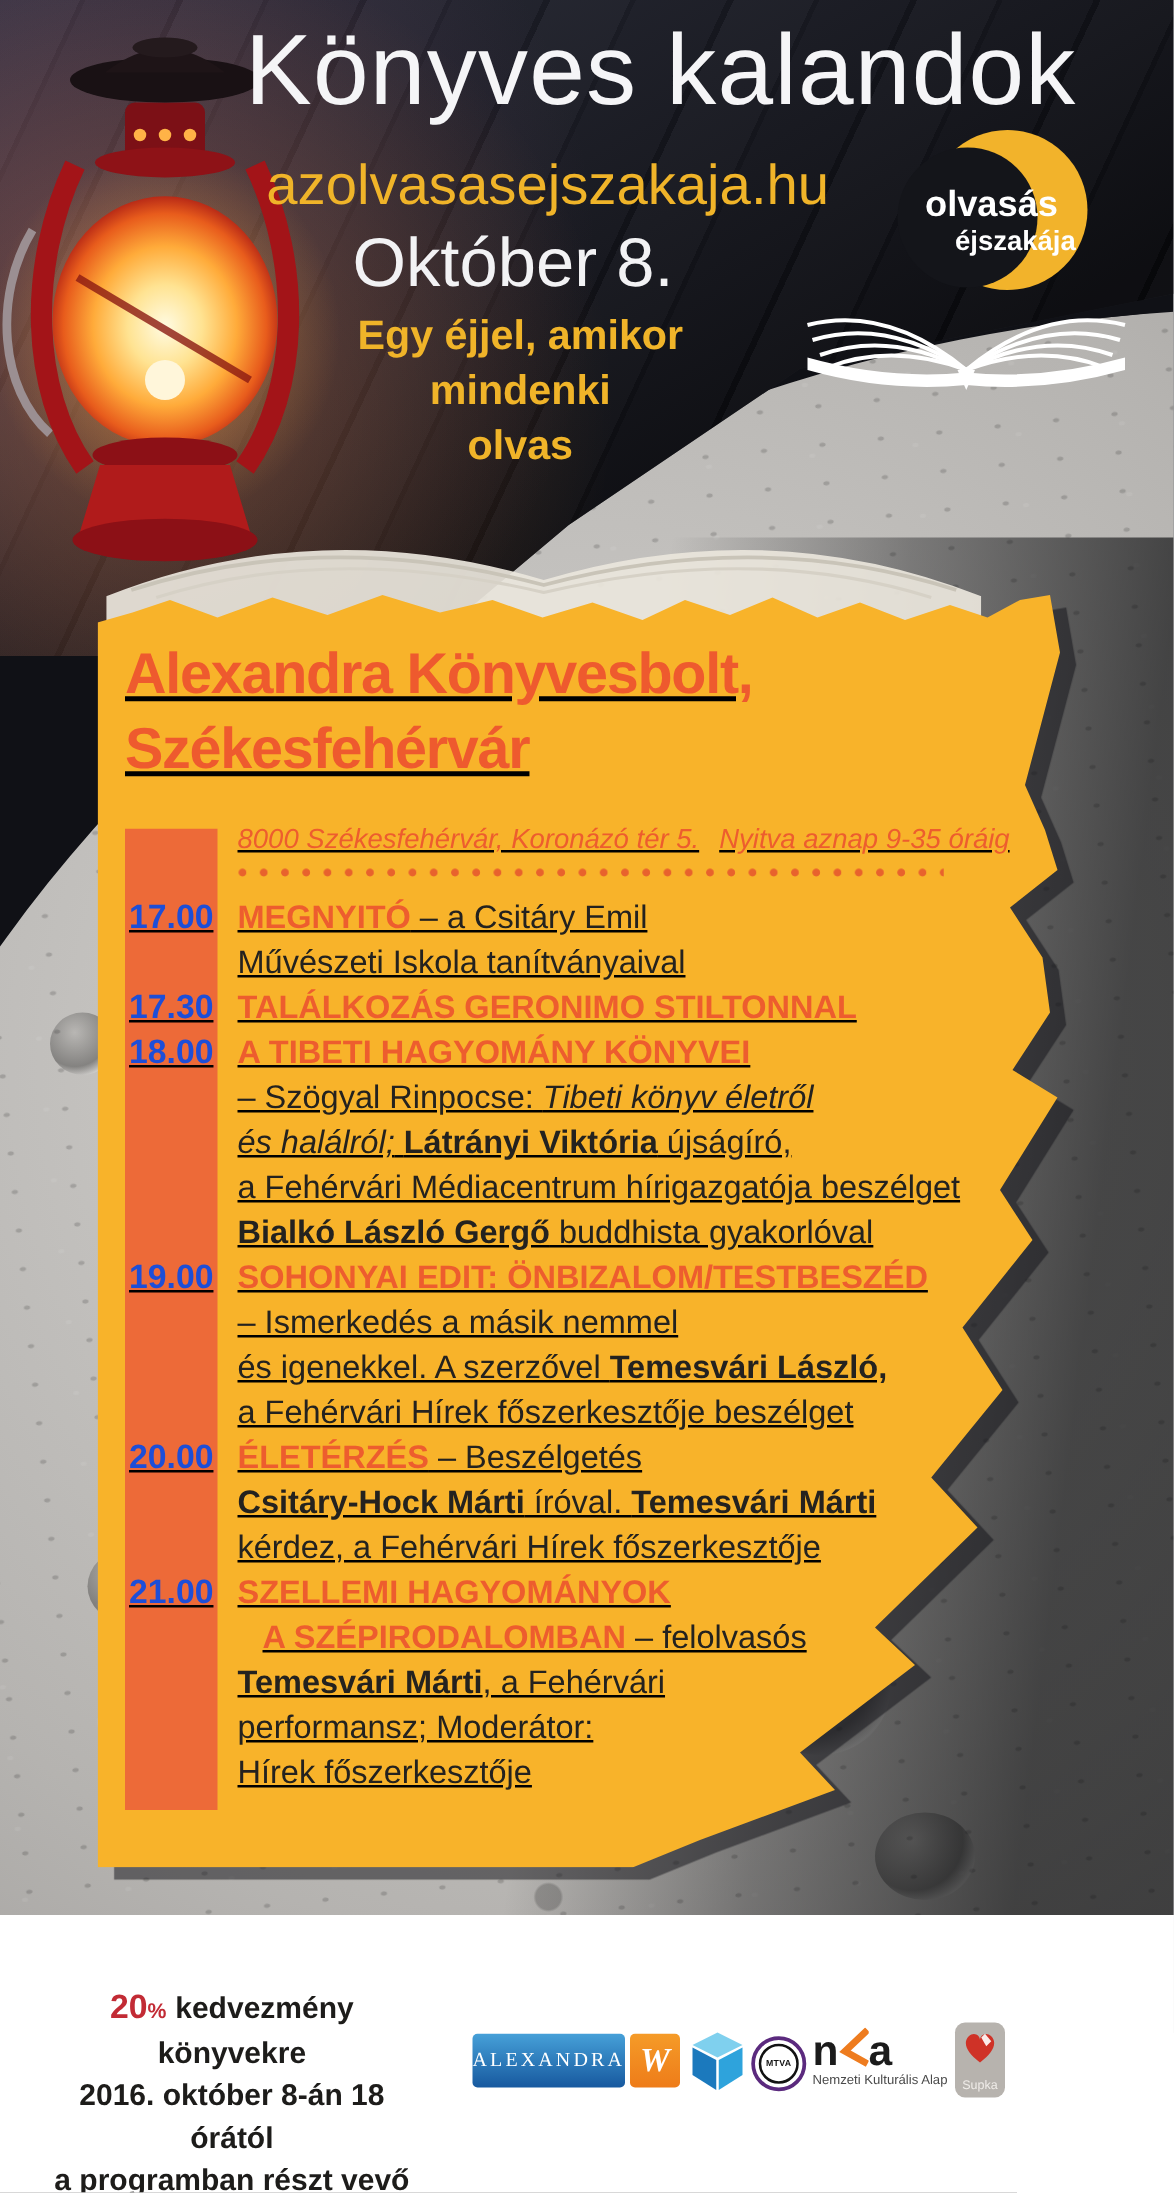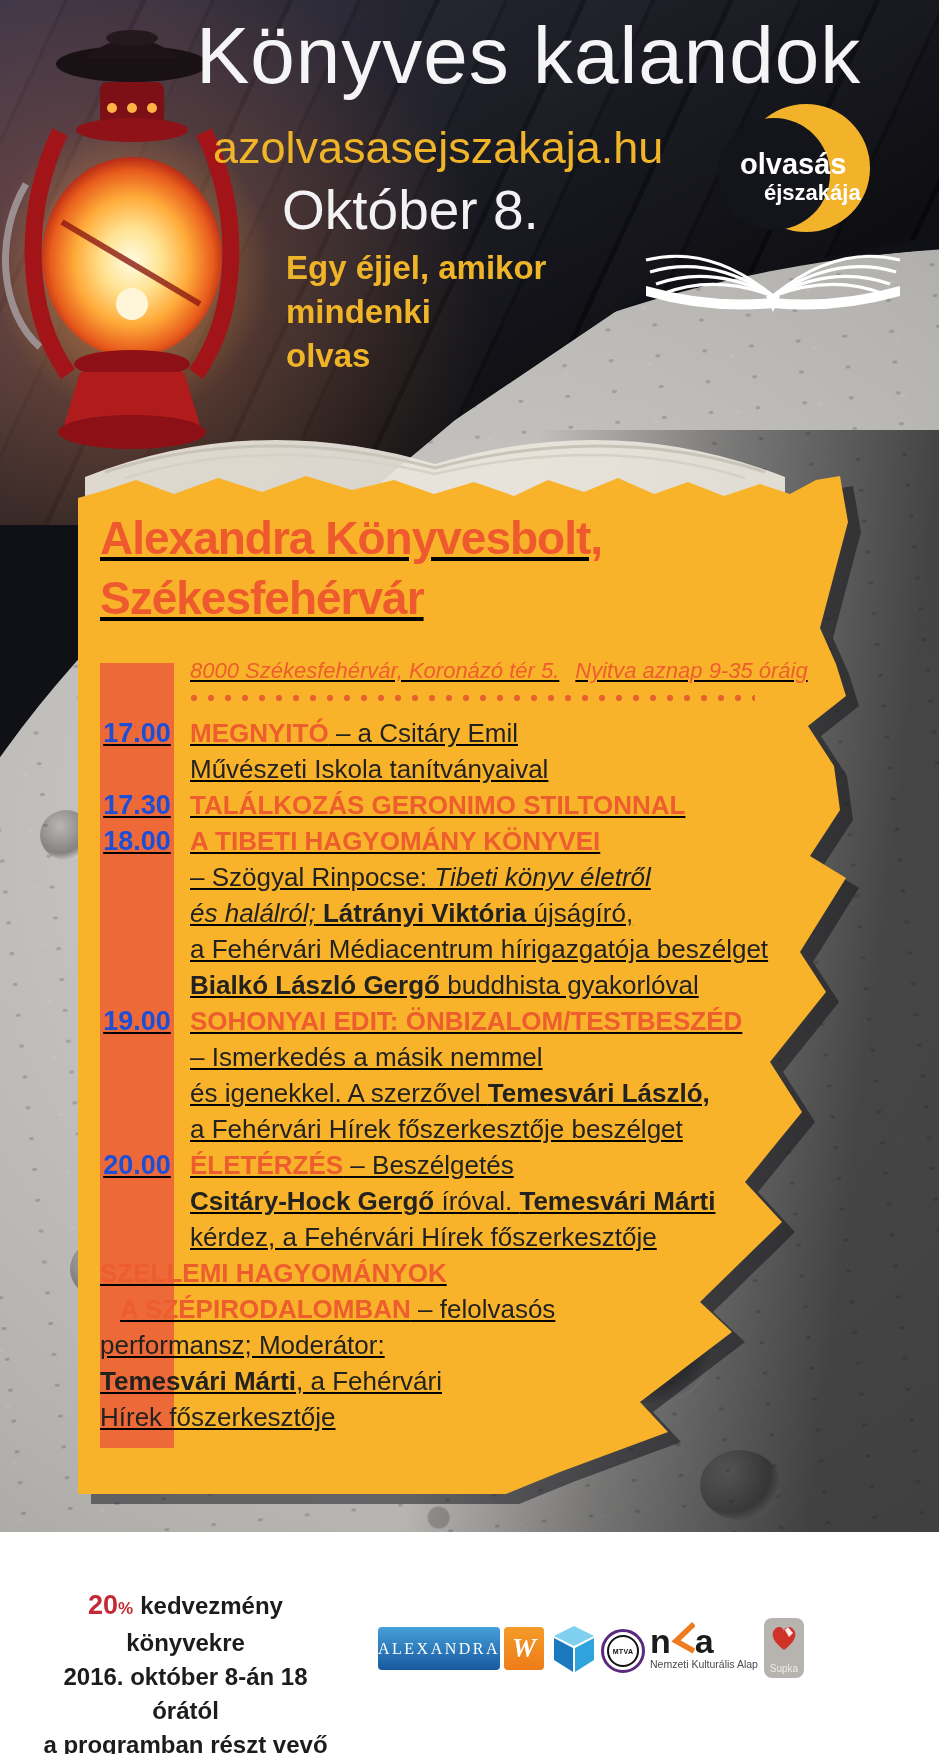--- a/index.html
+++ b/index.html
@@ -28,21 +28,21 @@
           linear-gradient(150deg, rgba(70,74,96,.35), rgba(0,0,0,.55) 70%),
           repeating-linear-gradient(115deg,#23242c 0 58px,#15161d 58px 62px,#1e1f27 62px 128px,#101117 128px 133px);
         clip-path:polygon(0 0,939px 0,939px 235px,640px 295px,455px 420px,330px 525px,0 525px);}
   .book-photo{position:absolute;left:85px;top:392px;}
   .lantern{position:absolute;left:-8px;top:12px;}
   
   .title{position:absolute;left:196px;top:10px;width:740px;color:#f5f5f7;font-size:80px;
          font-weight:300;letter-spacing:1px;white-space:nowrap;}
   .url{position:absolute;left:213px;top:122px;color:#f0b429;font-size:45px;font-weight:400;white-space:nowrap;}
   .date{position:absolute;left:282px;top:178px;color:#f2f2f4;font-size:55px;font-weight:300;white-space:nowrap;}
-  .tagline{position:absolute;left:286px;top:246px;color:#f0b429;font-size:33px;font-weight:bold;line-height:44px;}
+  .tagline{position:absolute;left:286px;top:246px;color:#f0b429;font-size:33px;font-weight:bold;line-height:44px;text-align:center;}
   
   .logo{position:absolute;left:688px;top:88px;width:230px;height:240px;}
   .logo-t1{position:absolute;left:52px;top:60px;color:#ffffff;font-size:29px;font-weight:bold;}
   .logo-t2{position:absolute;left:76px;top:92px;color:#ffffff;font-size:22px;font-weight:bold;}
   .logo-book{position:absolute;left:-50px;top:142px;}
   
   .panel-wrap{position:absolute;left:78px;top:468px;filter:drop-shadow(13px 10px 0 rgba(15,16,22,.5));text-decoration:underline;}
   .panel{position:relative;width:775px;height:1026px;background:#f8b32a;
     clip-path:polygon(0 30px,28px 22px,58px 12px,96px 26px,140px 10px,184px 24px,228px 8px,274px 22px,
       316px 12px,356px 26px,396px 14px,436px 28px,470px 12px,506px 24px,540px 10px,576px 26px,610px 14px,
@@ -227,30 +227,31 @@
                 <div class="sched-line"><span class="seg-title">SOHONYAI EDIT: ÖNBIZALOM/TESTBESZÉD</span></div>
                 <div class="sched-line"><span class="seg-plain">– Ismerkedés a másik nemmel</span></div>
                 <div class="sched-line"><span class="seg-plain">és igenekkel. A szerzővel </span><span class="seg-bold">Temesvári László,</span></div>
                 <div class="sched-line"><span class="seg-plain">a Fehérvári Hírek főszerkesztője beszélget</span></div>
               </div>
             </div>
             <div class="sched-row">
               <div class="sched-time">20.00</div>
               <div class="sched-body">
                 <div class="sched-line"><span class="seg-title">ÉLETÉRZÉS</span><span class="seg-plain"> – Beszélgetés</span></div>
-                <div class="sched-line"><span class="seg-bold">Csitáry-Hock Gergő</span><span class="seg-plain"> íróval. </span><span class="seg-bold">Temesvári Márti</span></div>
+                <div class="sched-line"><span class="seg-bold">Csitáry-Hock Márti</span><span class="seg-plain"> íróval. </span><span class="seg-bold">Temesvári Márti</span></div>
                 <div class="sched-line"><span class="seg-plain">kérdez, a Fehérvári Hírek főszerkesztője</span></div>
               </div>
             </div>
             <div class="sched-row">
+              <div class="sched-time">21.00</div>
               <div class="sched-body">
                 <div class="sched-line"><span class="seg-title">SZELLEMI HAGYOMÁNYOK</span></div>
                 <div class="sched-line"><span class="seg-ind"></span><span class="seg-title">A SZÉPIRODALOMBAN</span><span class="seg-plain"> – felolvasós</span></div>
+                <div class="sched-line"><span class="seg-bold">Temesvári Márti</span><span class="seg-plain">, a Fehérvári</span></div>
                 <div class="sched-line"><span class="seg-plain">performansz; Moderátor:</span></div>
-                <div class="sched-line"><span class="seg-bold">Temesvári Márti</span><span class="seg-plain">, a Fehérvári</span></div>
                 <div class="sched-line"><span class="seg-plain">Hírek főszerkesztője</span></div>
               </div>
             </div>
           </div>
       </div>
     </div>
   </div>
 
   <div class="footer">
     <div class="discount">

